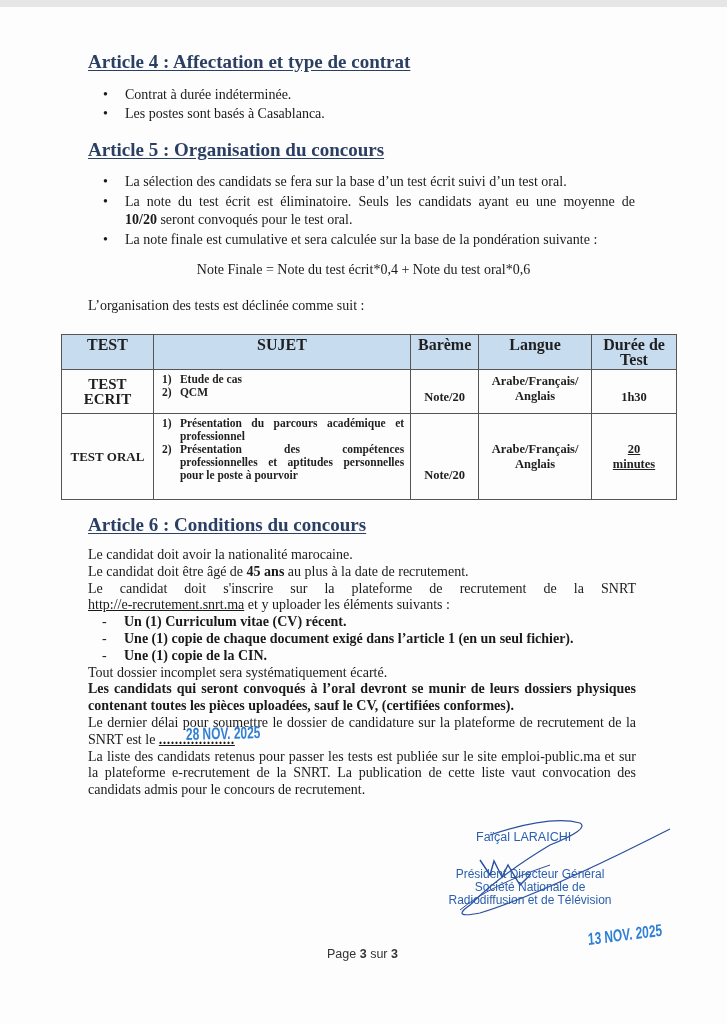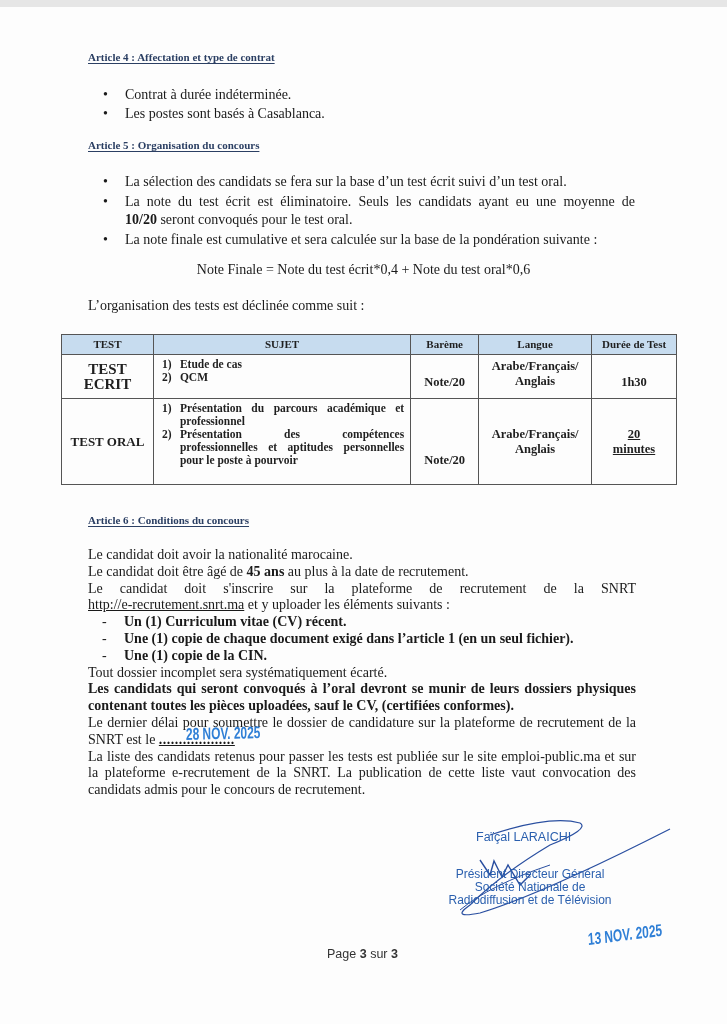--- a/index.html
+++ b/index.html
@@ -2,34 +2,34 @@
 <html><head>
 <meta charset="utf-8">
 <style>
   * { box-sizing: border-box; margin: 0; padding: 0; }
   html, body { width: 727px; height: 1024px; background: #fdfdfd; overflow: hidden; }
   body { position: relative; font-family: "Liberation Serif", serif; color: #1a1a1a; }
   .topbar { position: absolute; left: 0; top: 0; width: 727px; height: 7px; background: #e6e6e6; }
 
   .heading {
     position: absolute; left: 88px; font-family: "Liberation Serif", serif; font-weight: bold;
-    font-size: 11px; color: #2b3f63; text-decoration: underline; text-underline-offset: 2px;
+    font-size: 19px; color: #2b3f63; text-decoration: underline; text-underline-offset: 2px;
   }
   .bullets { position: absolute; left: 125px; font-size: 14px; line-height: 18px; }
   .bullets li { list-style: none; position: relative; margin-bottom: 1px; }
   .bullets li::before { content: "\2022"; position: absolute; left: -22px; top: 0; font-size: 14px; }
   .para { position: absolute; left: 88px; width: 548px; font-size: 14px; line-height: 17.5px; text-align: justify; }
   .formula { position: absolute; left: 0; width: 727px; top: 262px; text-align: center; font-weight: normal; font-size: 14px; }
 
   table.tests {
     position: absolute; left: 61px; top: 334px; width: 616px; border-collapse: collapse;
     font-family: "Liberation Serif", serif; font-weight: bold; font-size: 12.5px; color: #1f1f1f;
   }
   table.tests th, table.tests td { border: 1px solid #555; text-align: center; vertical-align: middle; padding: 2px 4px; }
-  table.tests th { background: #c7dcef; font-size: 11px; line-height: 15px; }
+  table.tests th { background: #c7dcef; font-size: 16px; line-height: 15px; }
   table.tests td.sujet { text-align: left; vertical-align: top; padding: 3px 6px 3px 8px; font-size: 11.5px; line-height: 13px; }
   table.tests td.sujet ol { list-style: none; }
   table.tests td.sujet li { position: relative; padding-left: 18px; text-align: justify; }
   table.tests td.sujet li .num { position: absolute; left: 0; top: 0; }
   .cond { position: absolute; left: 88px; width: 548px; font-size: 14px; line-height: 16.8px; }
   .cond p { text-align: justify; }
   .justify-last { text-align-last: justify; }
   .dash-list { margin-left: 14px; }
   .dash-list li { list-style: none; position: relative; padding-left: 22px; font-weight: bold; }
   .dash-list li::before { content: "-"; position: absolute; left: 0; font-weight: normal; }

